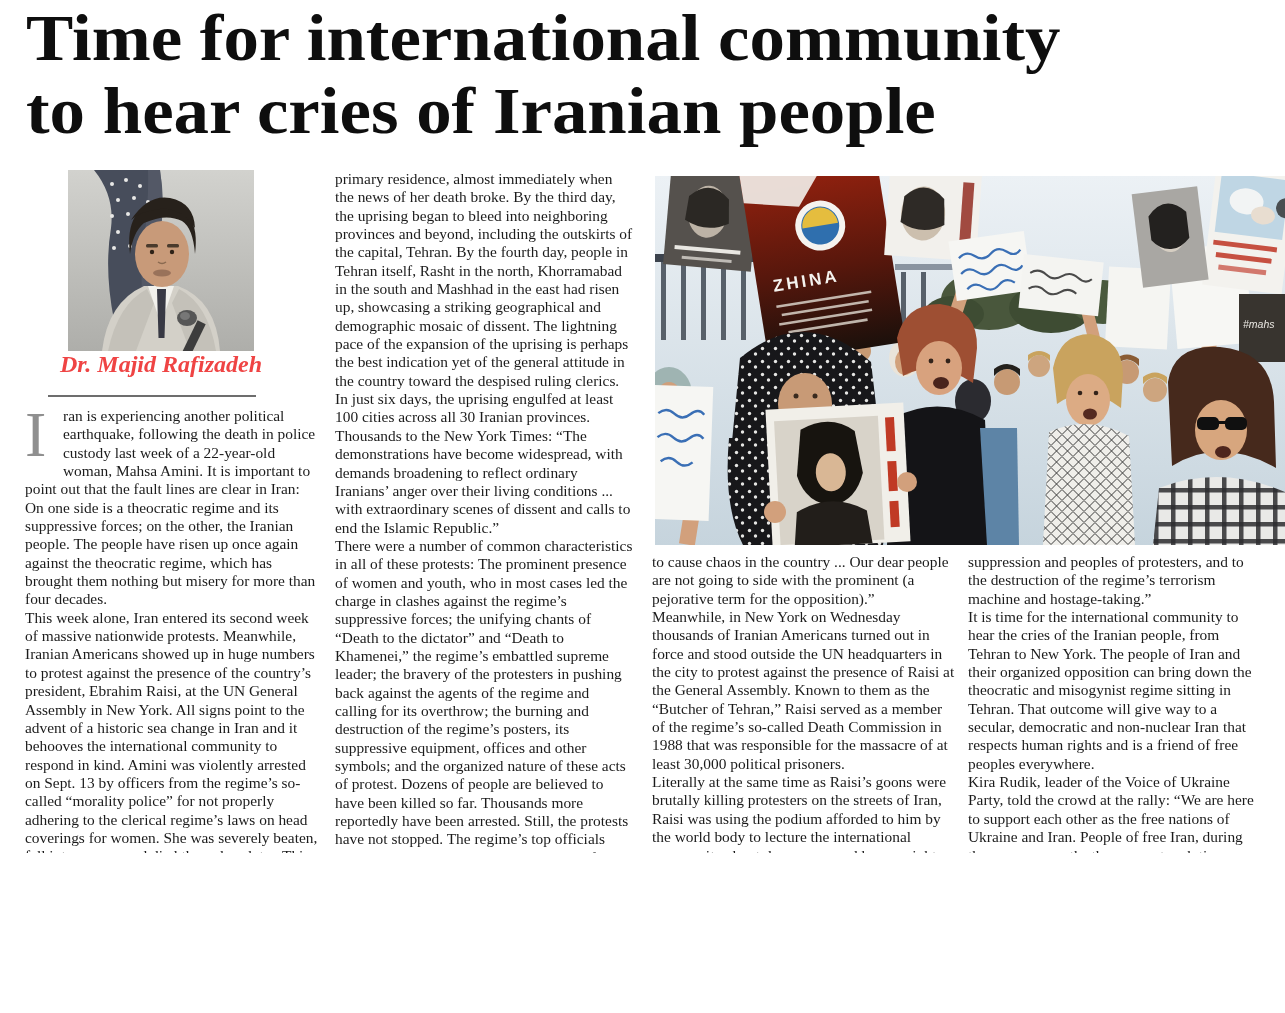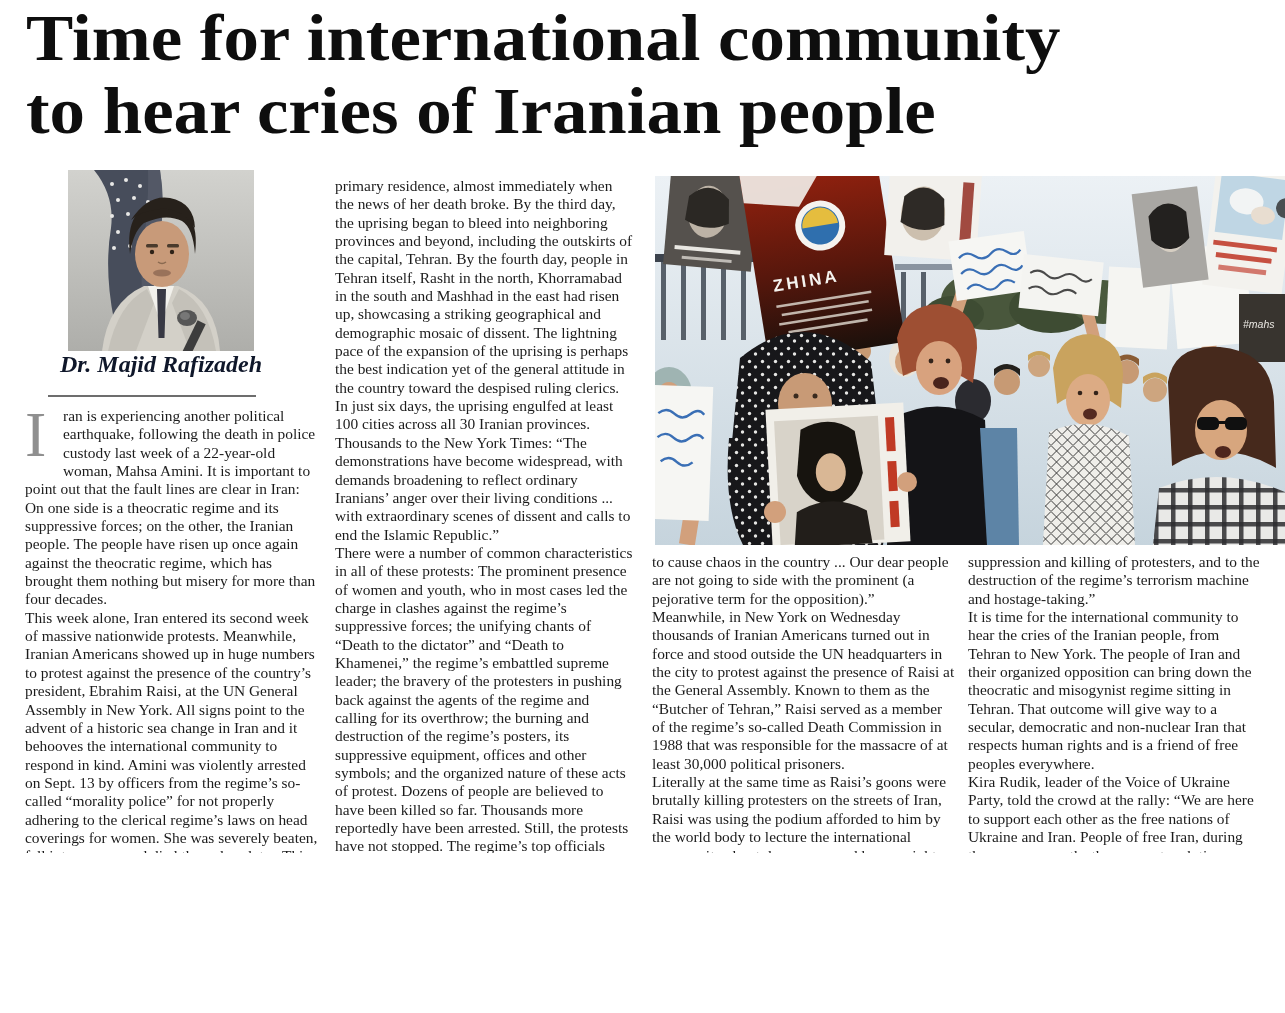--- a/index.html
+++ b/index.html
@@ -8,28 +8,28 @@
 
   
   .headline { position:absolute; left:26px; top:2px; margin:0; color:#0e0e0e; font-weight:bold; }
   .hl { display:block; font-size:65px; line-height:73px; white-space:nowrap;
         transform:scaleX(1.09); transform-origin:left center; letter-spacing:0px; }
 
   
   .author-photo { position:absolute; left:68px; top:170px; width:186px; height:181px; }
   .author-photo svg { display:block; width:100%; height:100%; }
   .byline { position:absolute; left:28px; top:351px; width:266px; text-align:center;
-            font-size:24px; font-weight:bold; font-style:italic; color:#0f172a; }
+            font-size:24px; font-weight:bold; font-style:italic; color:#ef4444; }
   .byline-rule { position:absolute; left:48px; top:395px; width:208px; height:2px; background:#6d6d6d; }
 
   
   .col { position:absolute; font-size:15.4px; line-height:18.35px; color:#1b1b1b; overflow:hidden; }
   .col p { margin:0; }
   .col1 { left:25px;  top:407px; width:296px; height:580px; }
-  .col2 { left:335px; top:177px; width:298px; height:810px; }
+  .col2 { left:335px; top:170px; width:298px; height:810px; }
   .col3 { left:652px; top:553px; width:303px; height:455px; }
   .col4 { left:968px; top:553px; width:294px; height:455px; }
   .dropcap { float:left; font-size:64px; line-height:50px; height:53px; width:30px;
              color:#8f8f8f; margin:3px 8px 0 0; }
   .bio { font-weight:bold; font-style:italic; margin-top:19px !important; font-size:15.8px; color:#191919; }
 
   
   .protest-photo { position:absolute; left:655px; top:176px; width:630px; height:369px; }
   .protest-photo svg { display:block; width:100%; height:100%; }
 
@@ -332,20 +332,20 @@
     <p>There were a number of common characteristics in all of these protests: The prominent presence of women and youth, who in most cases led the charge in clashes against the regime’s suppressive forces; the unifying chants of “Death to the dictator” and “Death to Khamenei,” the regime’s embattled supreme leader; the bravery of the protesters in pushing back against the agents of the regime and calling for its overthrow; the burning and destruction of the regime’s posters, its suppressive equipment, offices and other symbols; and the organized nature of these acts of protest. Dozens of people are believed to have been killed so far. Thousands more reportedly have been arrested. Still, the protests have not stopped. The regime’s top officials have been, once again, quick to point the finger of blame at their main opposition, the National Council of Resistance of Iran, for organizing the protests. On Sept. 20, Mohammed Baqer Qalibaf, the regime’s parliamentary speaker, said during a televised speech in Majlis: “The enemy ... seeks</p>
   </div>
 
   <div class="col col3">
     <p>to cause chaos in the country ... Our dear people are not going to side with the prominent (a pejorative term for the opposition).”</p>
     <p>Meanwhile, in New York on Wednesday thousands of Iranian Americans turned out in force and stood outside the UN headquarters in the city to protest against the presence of Raisi at the General Assembly. Known to them as the “Butcher of Tehran,” Raisi served as a member of the regime’s so-called Death Commission in 1988 that was responsible for the massacre of at least 30,000 political prisoners.</p>
     <p>Literally at the same time as Raisi’s goons were brutally killing protesters on the streets of Iran, Raisi was using the podium afforded to him by the world body to lecture the international community about democracy and human rights. If that is not enough for the international community to lower its head in shame, what is?</p>
   </div>
 
   <div class="col col4">
-    <p>suppression and killing of protesters, and to the destruction of the regime’s terrorism machine and hostage-taking.”</p>
+    <p>suppression and peoples of protesters, and to the destruction of the regime’s terrorism machine and hostage-taking.”</p>
     <p>It is time for the international community to hear the cries of the Iranian people, from Tehran to New York. The people of Iran and their organized opposition can bring down the theocratic and misogynist regime sitting in Tehran. That outcome will give way to a secular, democratic and non-nuclear Iran that respects human rights and is a friend of free peoples everywhere.</p>
     <p>Kira Rudik, leader of the Voice of Ukraine Party, told the crowd at the rally: “We are here to support each other as the free nations of Ukraine and Iran. People of free Iran, during these seven months there were tough times when we didn’t know if there was hope. During these times, I told myself what Mrs. Rajavi told me: ‘We can and we must.’”</p>
     <p class="bio">Dr. Mahsa Rafizadeh is a Harvard-educated Iranian-American political scientist. Twitter: @Dr_Rafizadeh</p>
   </div>
 
   <div class="bottom-bar"></div>
 </div>
 
 </body></html>

